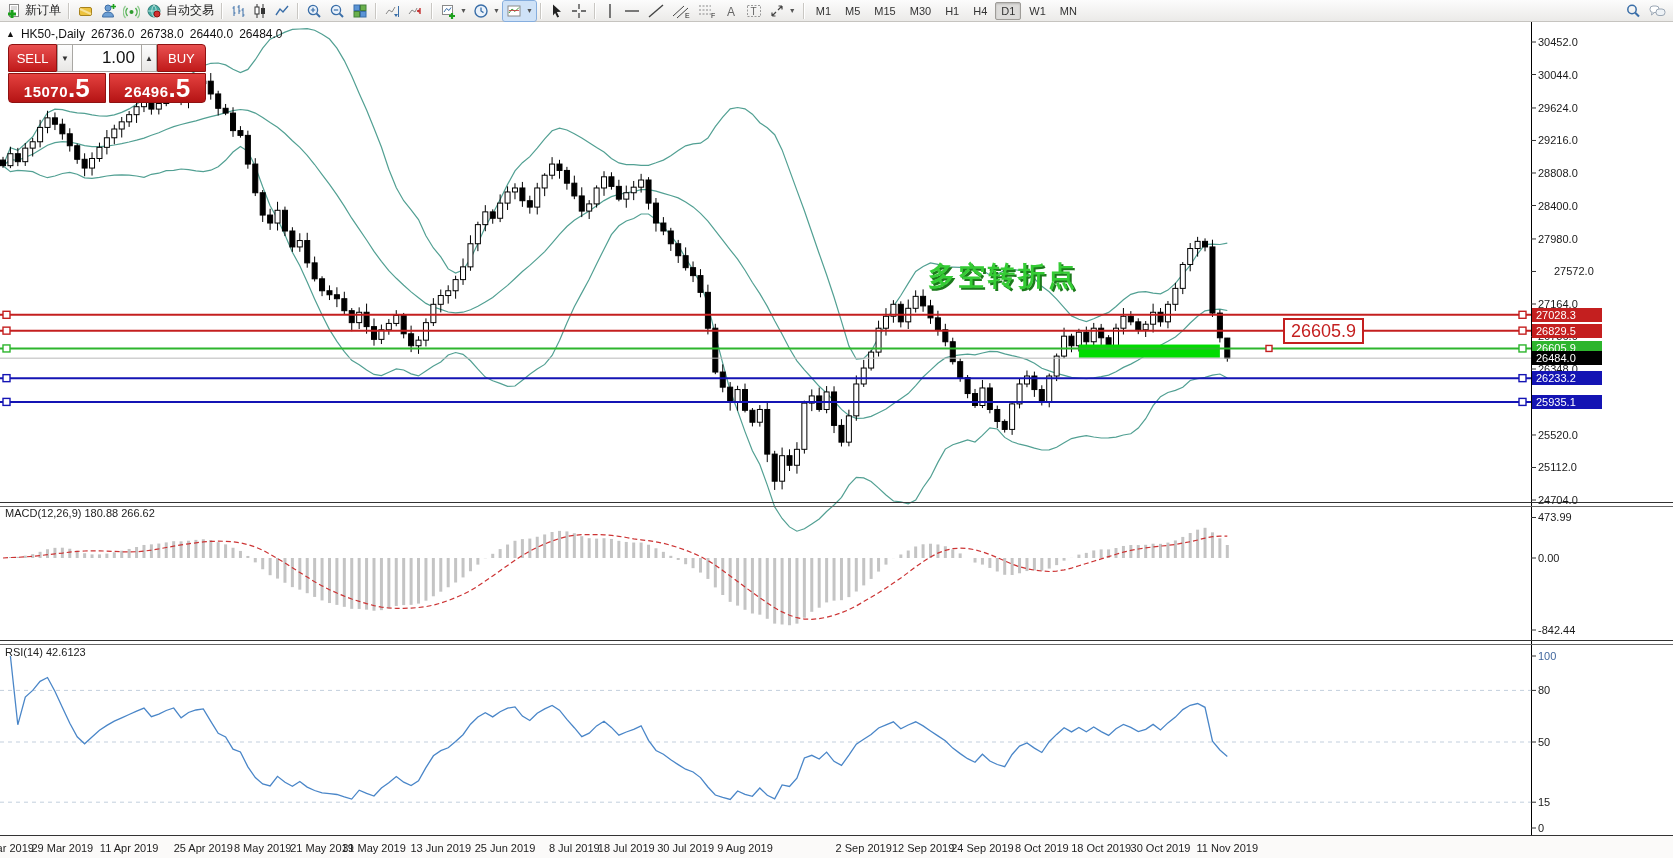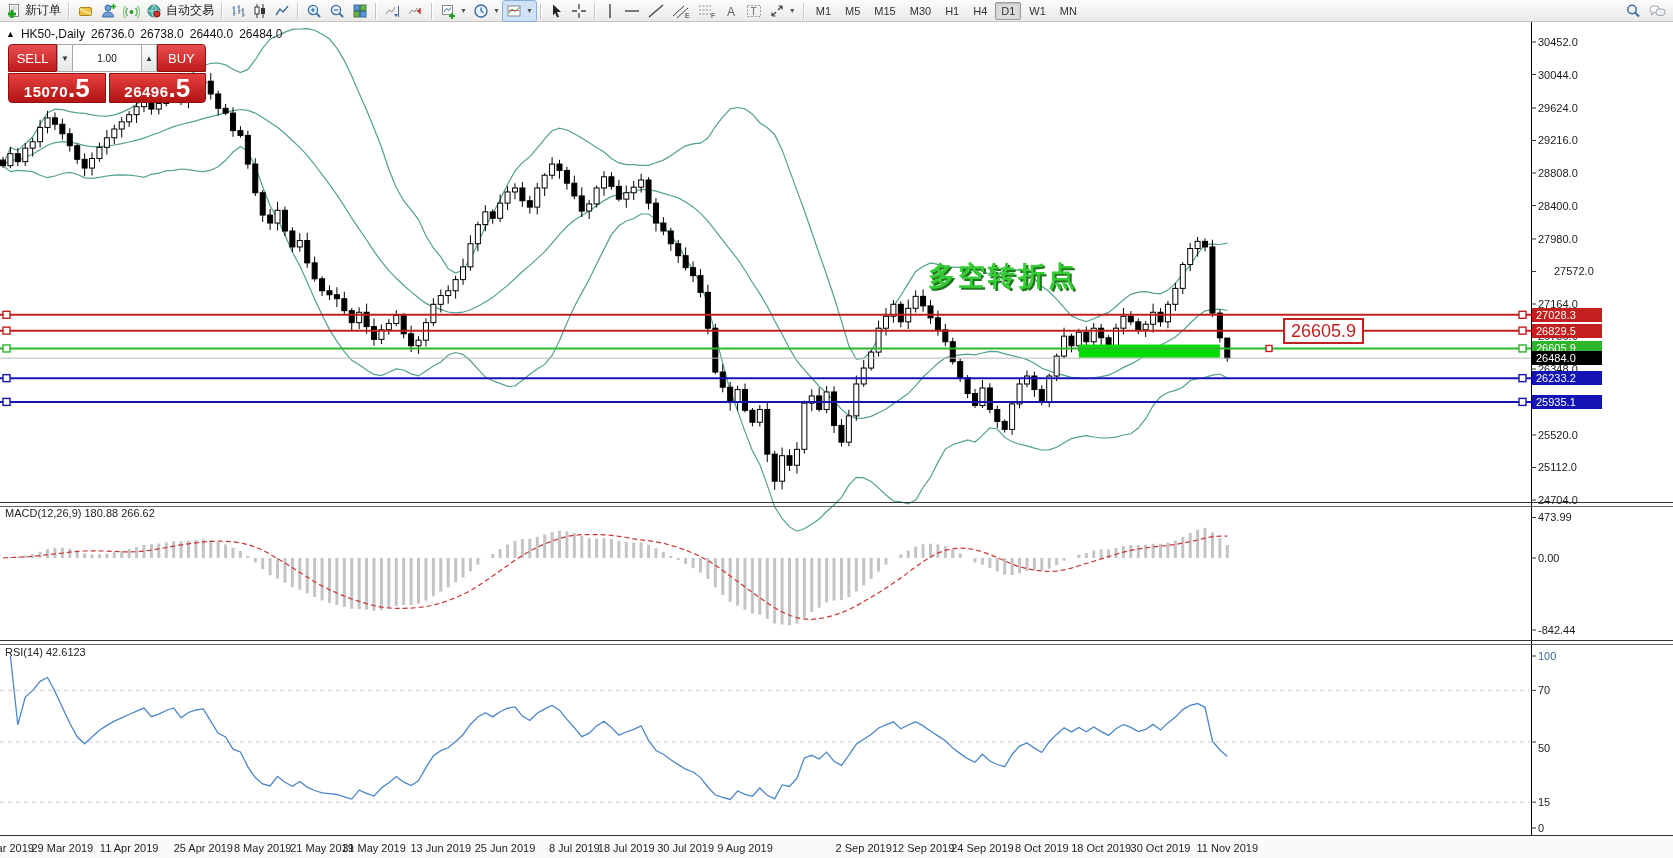--- a/index.html
+++ b/index.html
@@ -33,22 +33,22 @@
   
   .trade-panel{left:8px;top:44px;width:198px;z-index:20}
   .tp-row1{display:flex;height:28px}
   .tp-row2{display:flex;height:30px;margin-top:1px;gap:3px}
   .tp-sell,.tp-buy{width:52px;border:1px solid #8f1212;color:#fff;font-size:13px;
       background:linear-gradient(#e95050,#c01a1a);cursor:pointer;font-family:inherit}
   .tp-sell{border-radius:4px 0 0 0}
   .tp-buy{border-radius:0 4px 0 0}
   .tp-step{width:17px;border:1px solid #a9a7a3;background:linear-gradient(#fdfdfd,#e8e7e5);
       font-size:8px;color:#333;cursor:pointer;padding:0}
-  .tp-vol{width:56px;border:1px solid #a9a7a3;border-left:none;border-right:none;text-align:center;
-      font-size:10px;color:#111;padding:0 6px;font-family:inherit}
+  .tp-vol{width:56px;border:1px solid #a9a7a3;border-left:none;border-right:none;text-align:right;
+      font-size:17px;color:#111;padding:0 6px;font-family:inherit}
   .tp-price{flex:1;border:1px solid #8f1212;color:#fff;cursor:pointer;font-family:inherit;
       background:linear-gradient(#e4413f,#b51414);display:flex;align-items:baseline;justify-content:center}
   .tp-price .pm{font-size:15px;font-weight:bold;letter-spacing:.5px}
   .tp-price .pb{font-size:26px;font-weight:bold;line-height:26px}
   .tp-price.sell{border-radius:0 0 0 4px}
   .tp-price.buy{border-radius:0 0 4px 0}
   
   .turn-note{left:928px;top:258px;z-index:12;font-size:27px;font-weight:bold;letter-spacing:3px;
       color:#35cc35;text-shadow:2px 2px 0 #1c7a1c}
   .callout{left:1283px;top:318px;z-index:12;border:2px solid #c41f1f;color:#c41f1f;background:#fff;
@@ -899,22 +899,22 @@
     <div class="axis-label" style="top: 297.987px;">27164.0</div>
     <div class="axis-label" style="top: 330.497px;">26756.0</div>
     <div class="axis-label" style="top: 363.006px;">26348.0</div>
     <div class="axis-label" style="top: 428.981px;">25520.0</div>
     <div class="axis-label" style="top: 461.491px;">25112.0</div>
     <div class="axis-label" style="top: 494px;">24704.0</div>
     <div class="axis-label" style="top: 511.49px;">473.99</div>
     <div class="axis-label" style="top: 552px;">0.00</div>
     <div class="axis-label" style="top: 624px;">-842.44</div>
     <div class="axis-label" style="top: 650px; color: rgb(65, 103, 158);">100</div>
-    <div class="axis-label" style="top: 684.4px;">70</div>
-    <div class="axis-label" style="top: 736px; margin-top: 6px;">50</div>
+    <div class="axis-label" style="top: 684.4px;">80</div>
+    <div class="axis-label" style="top: 736px;">50</div>
     <div class="axis-label" style="top: 796.2px;">15</div>
     <div class="axis-label" style="top: 822px;">0</div>
     <div class="date-label" style="left: 3px;">19 Mar 2019</div>
     <div class="date-label" style="left: 62.36px;">29 Mar 2019</div>
     <div class="date-label" style="left: 129.14px;">11 Apr 2019</div>
     <div class="date-label" style="left: 203.34px;">25 Apr 2019</div>
     <div class="date-label" style="left: 262.7px;">8 May 2019</div>
     <div class="date-label" style="left: 322.06px;">21 May 2019</div>
     <div class="date-label" style="left: 374px;">31 May 2019</div>
     <div class="date-label" style="left: 440.78px;">13 Jun 2019</div>

